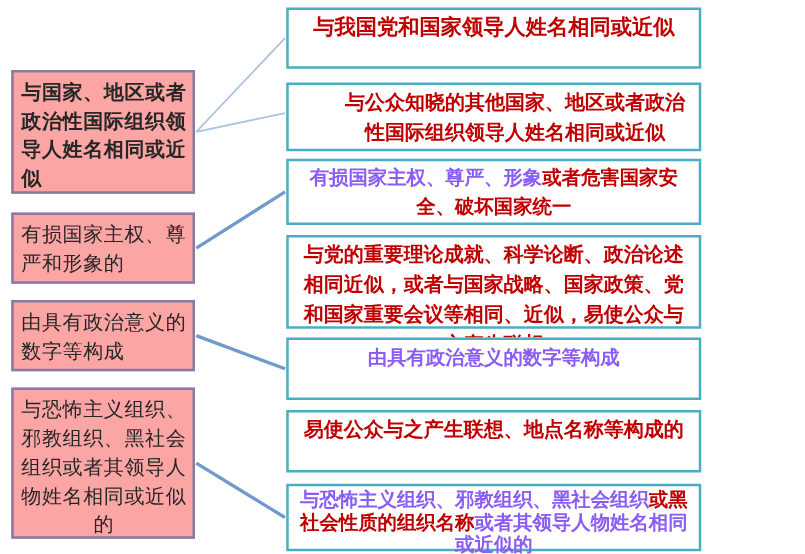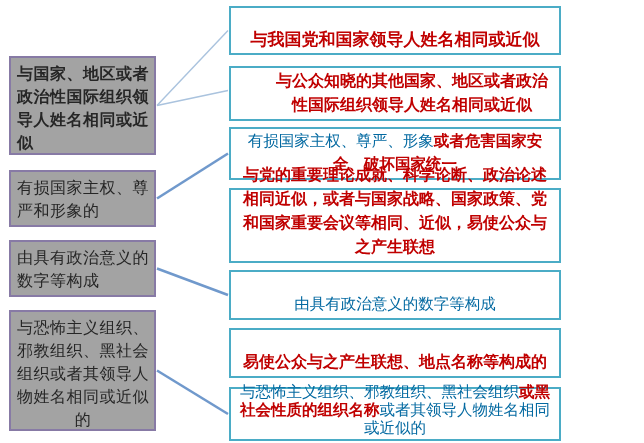--- a/index.html
+++ b/index.html
@@ -19,21 +19,21 @@
     position: absolute;
     top: 0; left: 0;
     width: 644px; height: 443px;
     z-index: 0;
   }
   .lbox {
     position: absolute;
     left: 9px;
     width: 147px;
     border: 2px solid #877aa5;
-    background: #a3a3a3;
+    background: #fca5a5;
     box-sizing: border-box;
     color: #262626;
     font-size: 16px;
     line-height: 23px;
     padding: 4px 5px 2px 6px;
     z-index: 1;
     letter-spacing: 0.5px;
   }
   .lbox.bold { font-weight: bold; }
   #lbox-0 { top: 56px;  height: 99px; }
@@ -42,38 +42,38 @@
   #lbox-3 { top: 310px; height: 121px; text-align: center; }
 
   .rbox {
     position: absolute;
     left: 229px;
     width: 332px;
     border: 2px solid #4bacc6;
     background: #ffffff;
     box-sizing: border-box;
     display: flex;
-    align-items: flex-end;
+    align-items: flex-start;
     justify-content: center;
     text-align: center;
     font-size: 16px;
     line-height: 24px;
     padding: 2px 6px;
     z-index: 1;
   }
   #rbox-0 { top: 6px;   height: 49px; font-size: 17px; }
   #rbox-1 { top: 66px;  height: 55px; padding-left: 40px; }
   #rbox-2 { top: 127px; height: 53px; font-size: 15.5px; line-height: 23px; }
   #rbox-3 { top: 188px; height: 75px; }
   #rbox-4 { top: 270px; height: 50px; font-size: 15.5px; }
   #rbox-5 { top: 328px; height: 50px; }
   #rbox-6 { top: 387px; height: 54px; font-size: 15.5px; line-height: 18px; }
 
   .seg-red-bold { color: #c00000; font-weight: bold; }
-  .seg-plain    { color: #0369a1; font-weight: normal; }
+  .seg-plain    { color: #8b5cf6; font-weight: bold; }
 </style>
 </head>
 <body>
 
 <div id="stage">
 
   <svg id="connector-layer" viewBox="0 0 644 443" xmlns="http://www.w3.org/2000/svg">
       <line x1="157" y1="105.5" x2="228" y2="30.5" stroke="#aac3de" stroke-width="1.4"></line>
       <line x1="157" y1="105.5" x2="228" y2="90.5" stroke="#aac3de" stroke-width="1.4"></line>
       <line x1="157" y1="198.5" x2="228" y2="153.5" stroke="#7099cc" stroke-width="2.6"></line>

